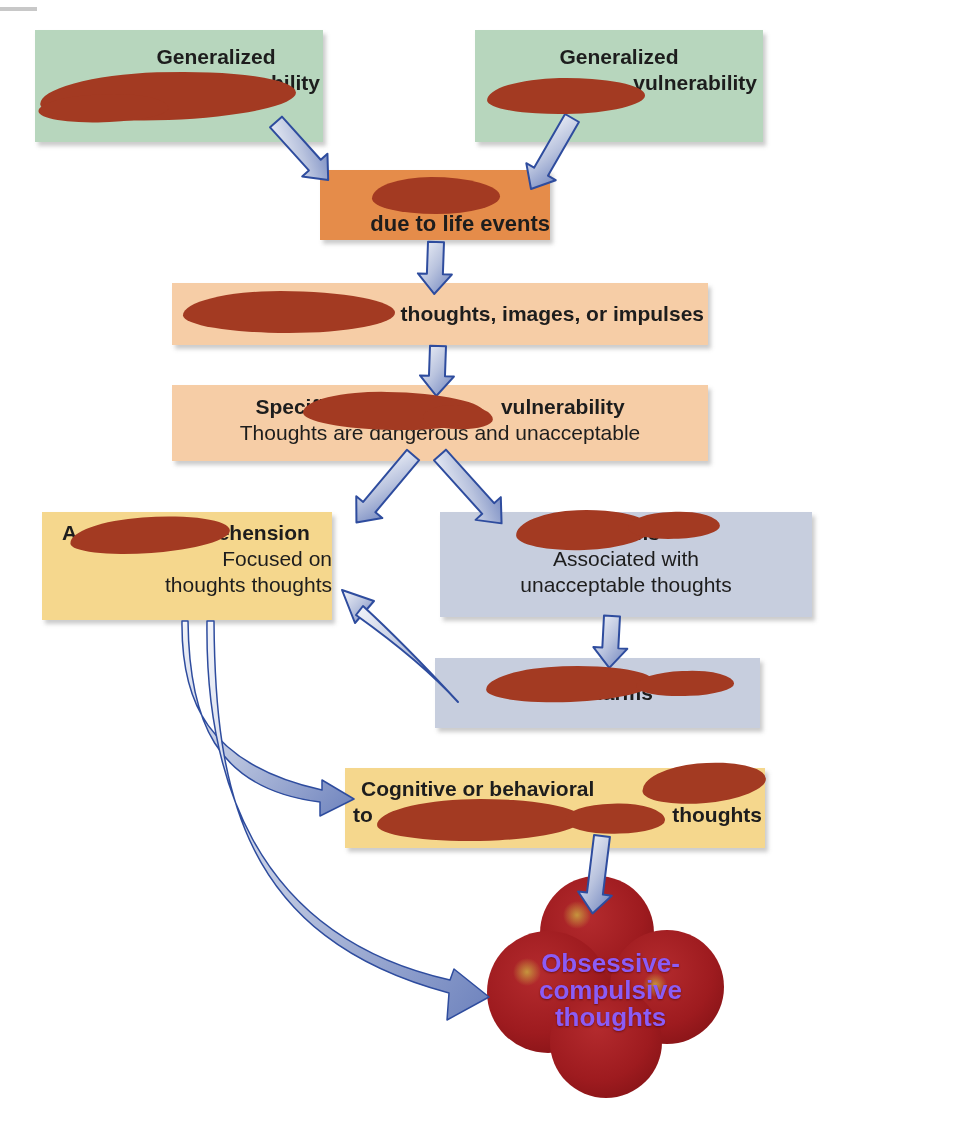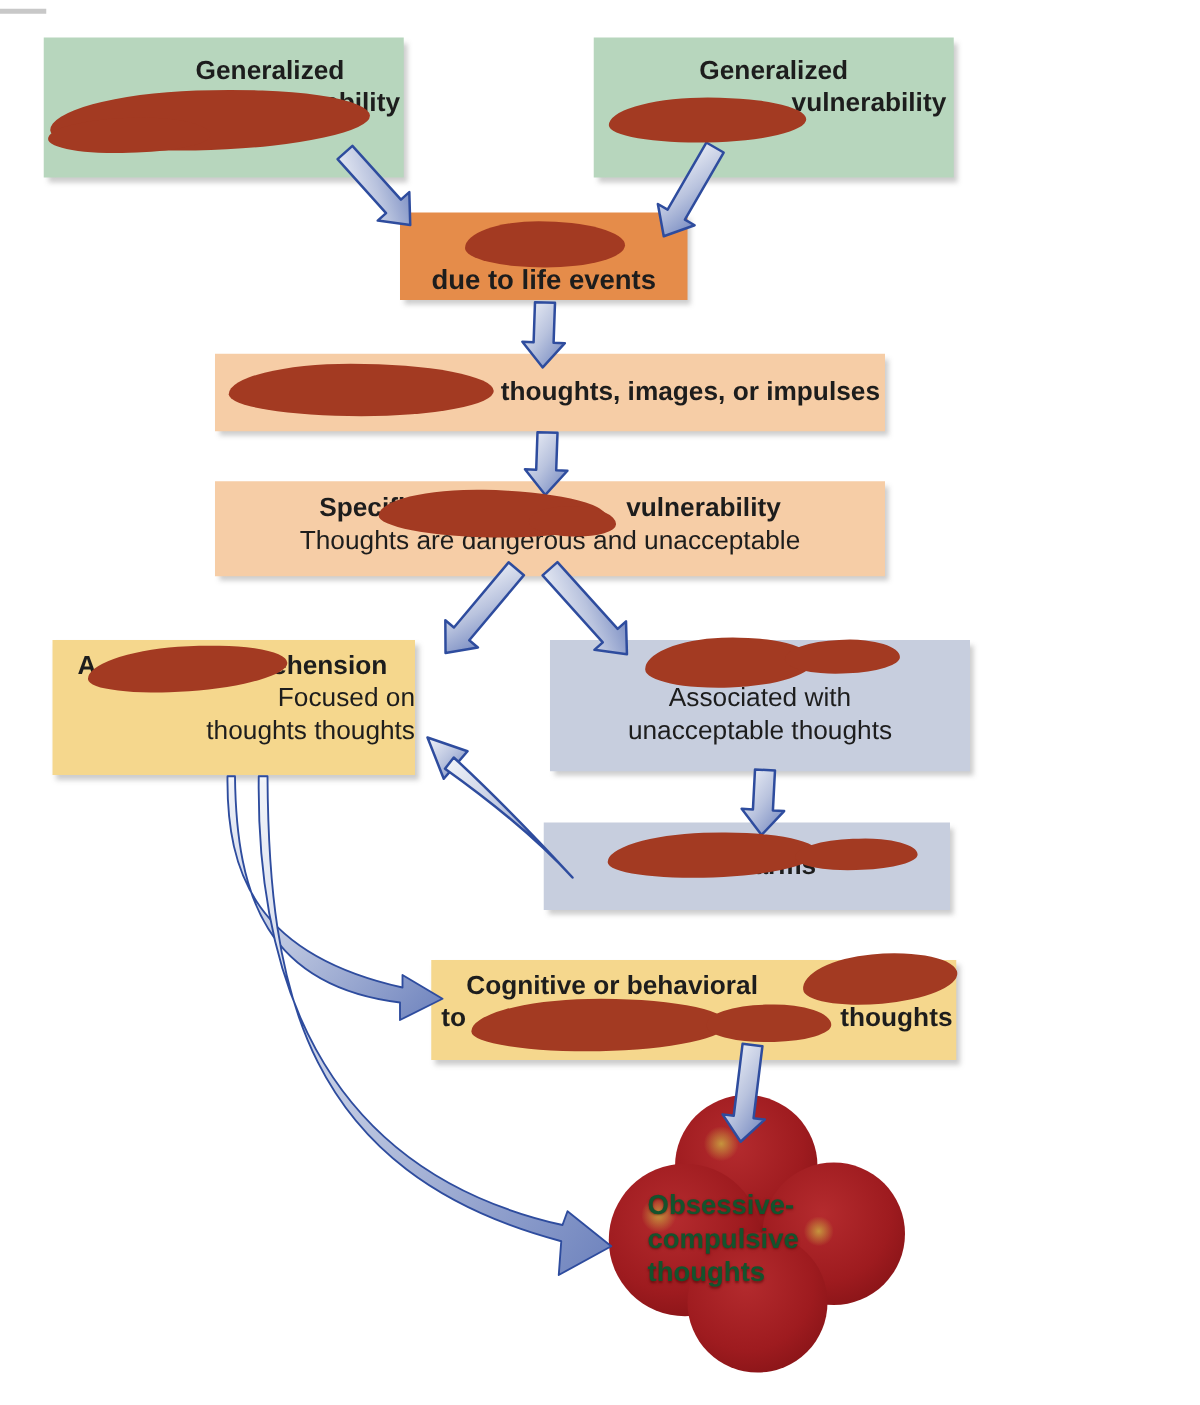--- a/index.html
+++ b/index.html
@@ -17,40 +17,40 @@
   .lobe{position:absolute;background:var(--redaction);border-radius:50% 50% 48% 52%/55% 60% 45% 50%;}
 
   
   #box-gen-left {left:35px; top:30px; width:288px; height:98px; background:var(--green); padding-top:14px;}
   #box-gen-left .l1{text-align:center;padding-left:74px;}
   #box-gen-left .l2{text-align:right;padding-right:3px;}
   #box-gen-right{left:475px;top:30px; width:288px; height:98px; background:var(--green); padding-top:14px;}
   #box-gen-right .l1{text-align:center;}
   #box-gen-right .l2{text-align:right;padding-right:6px;}
   #box-stress{left:320px;top:170px;width:230px;height:70px;background:var(--orange);
-              display:flex;flex-direction:column;justify-content:flex-end;}
+              display:flex;flex-direction:column;justify-content:flex-end;align-items:flex-end;}
   #box-stress .l2{text-align:center;font-size:22px;margin-bottom:3px;}
   #box-intrusive{left:172px;top:283px;width:536px;height:62px;background:var(--peach);
                  display:flex;align-items:center;justify-content:flex-end;padding-right:4px;box-sizing:border-box;}
   #box-specific{left:172px;top:385px;width:536px;height:76px;background:var(--peach);padding-top:9px;box-sizing:border-box;}
   #box-specific .l1{justify-content:center;}
   #box-specific .l2{text-align:center;}
   #box-appr{left:42px;top:512px;width:290px;height:108px;background:var(--yellow);padding-top:8px;box-sizing:border-box;}
   #box-appr .l1{padding-left:20px;}
   #box-appr .l2,#box-appr .l3{text-align:right;margin-left:12px;}
-  #box-false{left:440px;top:512px;width:336px;height:105px;background:var(--blue);padding-top:8px;box-sizing:border-box;}
+  #box-false{left:440px;top:512px;width:372px;height:105px;background:var(--blue);padding-top:8px;box-sizing:border-box;}
   #box-false div{text-align:center;}
   #box-learned{left:435px;top:658px;width:325px;height:70px;background:var(--blue);
                display:flex;align-items:center;justify-content:center;}
   #box-rituals{left:345px;top:768px;width:420px;height:80px;background:var(--yellow);padding-top:8px;box-sizing:border-box;}
-  #box-rituals .l1{padding-left:28px;}
+  #box-rituals .l1{padding-left:16px;}
   #box-rituals .l2{display:flex;justify-content:space-between;padding-left:8px;padding-right:3px;}
 
-  #ocd-label{position:absolute;left:518px;top:950px;width:185px;z-index:4;
-             color:#14532d;font-weight:700;font-size:22px;line-height:27px;
+  #ocd-label{position:absolute;left:518px;top:950px;width:185px;z-index:4;text-align:center;
+             color:#8b5cf6;font-weight:700;font-size:26px;line-height:27px;
              text-shadow:0 1px 2px rgba(70,0,0,.55);}
 
   
   #scr-gen-left {left:40px; top:72px; width:256px;height:48px;transform:rotate(-2deg);}
   #scr-gen-left .lobe{left:-2px;top:20px;width:130px;height:28px;}
   #scr-gen-right{left:487px;top:78px; width:158px;height:36px;transform:rotate(-1deg);}
   #scr-stress   {left:372px;top:177px;width:128px;height:37px;}
   #scr-intrusive{left:183px;top:291px;width:212px;height:42px;}
   #scr-specific {left:303px;top:392px;width:182px;height:38px;transform:rotate(1deg);}
   #scr-specific .lobe{left:120px;top:12px;width:70px;height:24px;}

